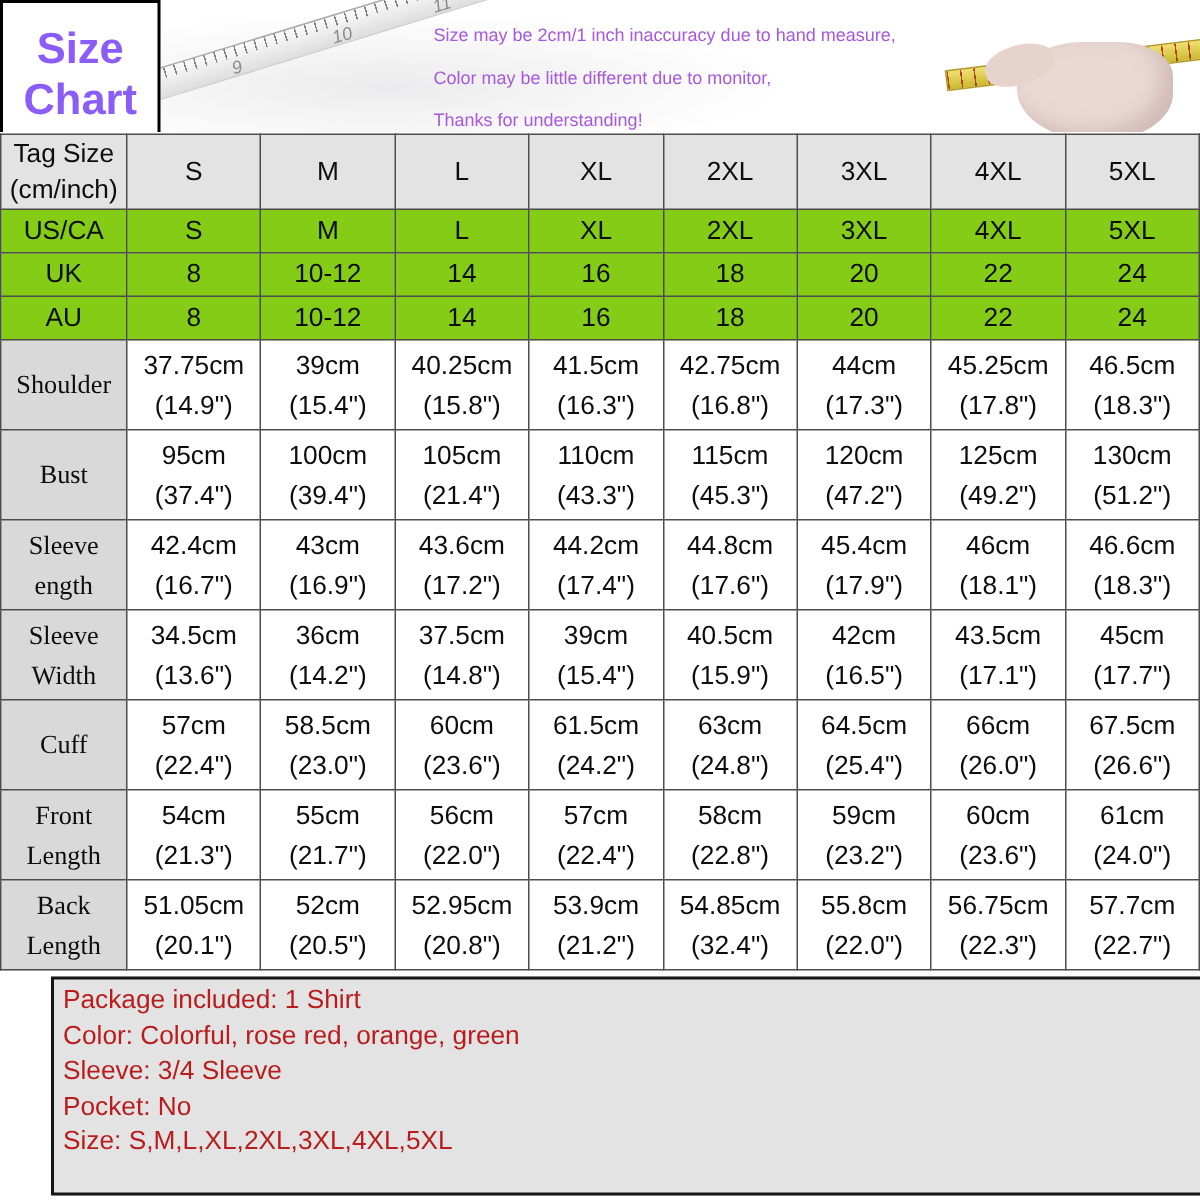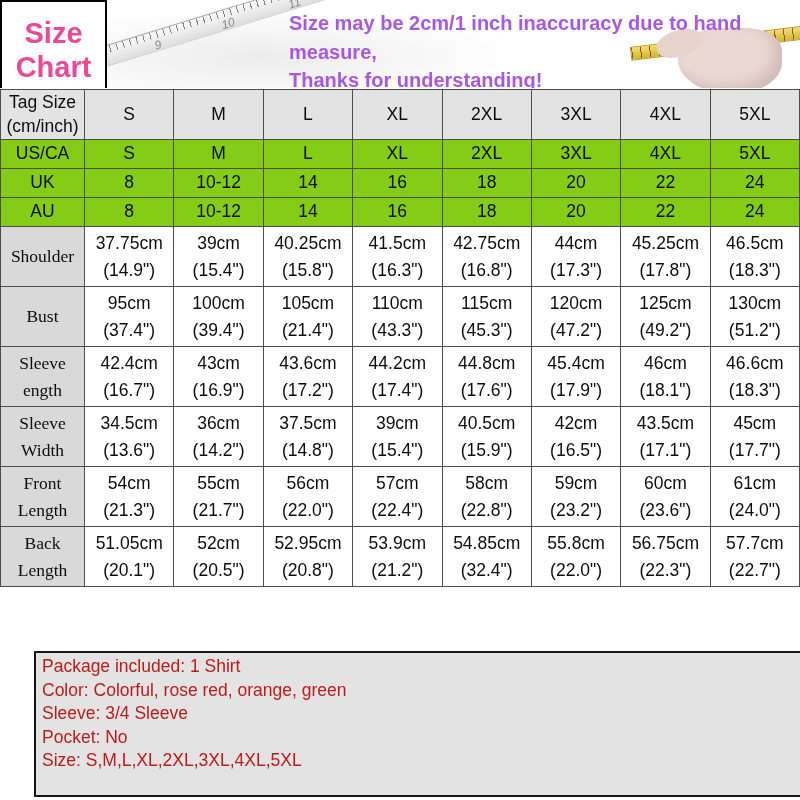--- a/index.html
+++ b/index.html
@@ -4,22 +4,22 @@
 <style>
   * { margin:0; padding:0; box-sizing:border-box; }
   html,body { width:800px; height:800px; background:#fff;
     font-family:"Liberation Sans","DejaVu Sans",sans-serif; }
   .page { position:relative; width:800px; height:800px; background:#fff; overflow:hidden; }
 
   
   .header { position:absolute; left:0; top:0; width:800px; height:88px; background:#fff; overflow:hidden; }
   .title-cell { position:absolute; left:0; top:0; width:107px; height:100px; background:#fff;
     border:2px solid #000; display:flex; align-items:center; justify-content:center; text-align:center;
-    font-size:29px; font-weight:bold; color:#ec4899; line-height:1.18; z-index:6; }
-  .notes { position:absolute; left:289px; top:9px; z-index:5; font-size:20px; line-height:28.5px;font-weight:bold; }
+    font-size:29px; font-weight:bold; color:#8b5cf6; line-height:1.18; z-index:6; }
+  .notes { position:absolute; left:289px; top:9px; z-index:5; font-size:12px; line-height:28.5px; }
   .smudge { position:absolute; left:90px; top:0; width:480px; height:88px; z-index:1;
     background:radial-gradient(ellipse at 35% 65%, rgba(190,190,195,.30), rgba(255,255,255,0) 60%); }
   .ruler { position:absolute; left:98px; top:48px; width:265px; height:21px; z-index:2;
     transform:rotate(-17deg); transform-origin:left center;
     background:linear-gradient(#fbfbfb,#dedede); border-top:1px solid #aaa; border-bottom:1px solid #cfcfcf; }
   .ruler::before { content:""; position:absolute; left:0; top:0; width:100%; height:7px;
     background:repeating-linear-gradient(to right, rgba(110,110,110,.85) 0 1px, transparent 1px 7px); }
   .ruler .num { position:absolute; top:7px; font-size:12px; color:#8b8b8b; font-style:italic; }
   .pencil { position:absolute; left:206px; top:-14px; width:118px; height:18px; z-index:3;
     transform:rotate(-32deg); transform-origin:left center; display:flex; align-items:center; }
@@ -63,22 +63,22 @@
     <div class="pencil">
       
       
       
     </div>
     <div class="tape"></div>
     <div class="hand"></div>
     <div class="thumb"></div>
     <div class="notes" style="color: rgb(168, 88, 220);">
         <div>Size may be 2cm/1 inch inaccuracy due to hand measure,</div>
+        <div>Color may be little different due to monitor,</div>
         <div>Thanks for understanding!</div>
-        <div>Color may be little different due to monitor,</div>
       </div>
     <div class="title-cell">Size Chart</div>
   </div>
 
   <table class="size">
     <tbody>
         <tr class="r-tag">
           <td class="label red-label">Tag Size
 (cm/inch)</td>
           <td>S</td>
@@ -195,20 +195,39 @@
           <td>40.5cm
 (15.9")</td>
           <td>42cm
 (16.5")</td>
           <td>43.5cm
 (17.1")</td>
           <td>45cm
 (17.7")</td>
         </tr>
         <tr class="r-measure">
+          <td class="label">Cuff</td>
+          <td>57cm
+(22.4")</td>
+          <td>58.5cm
+(23.0")</td>
+          <td>60cm
+(23.6")</td>
+          <td>61.5cm
+(24.2")</td>
+          <td>63cm
+(24.8")</td>
+          <td>64.5cm
+(25.4")</td>
+          <td>66cm
+(26.0")</td>
+          <td>67.5cm
+(26.6")</td>
+        </tr>
+        <tr class="r-measure">
           <td class="label">Front
 Length</td>
           <td>54cm
 (21.3")</td>
           <td>55cm
 (21.7")</td>
           <td>56cm
 (22.0")</td>
           <td>57cm
 (22.4")</td>

